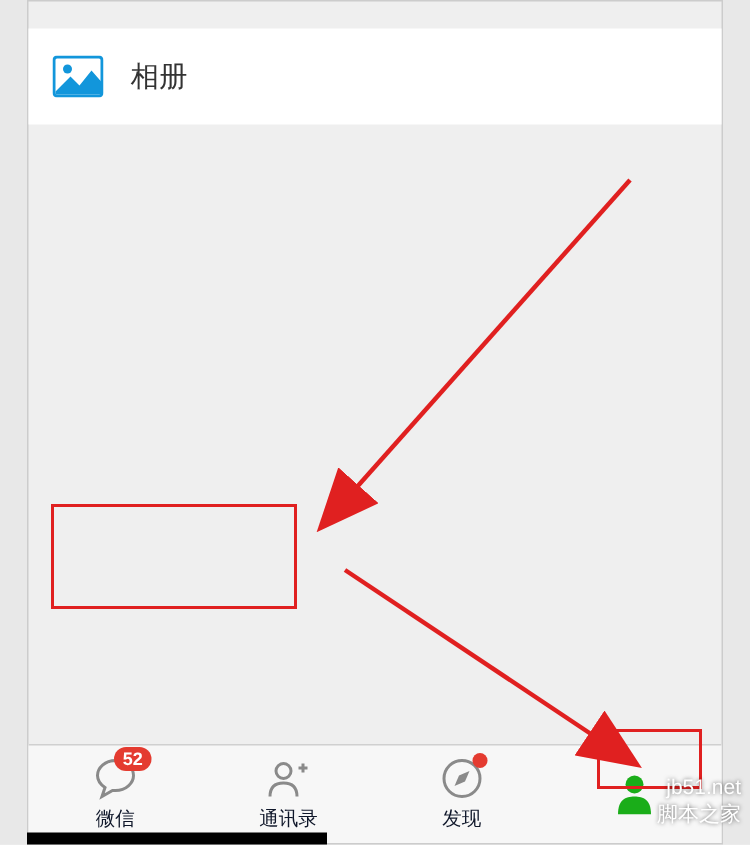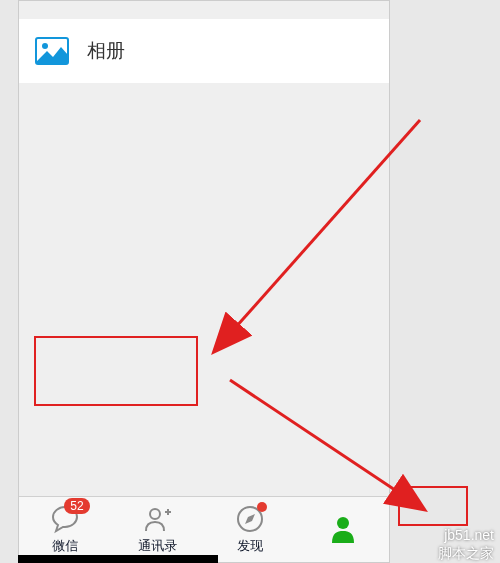--- a/index.html
+++ b/index.html
@@ -8,21 +8,21 @@
     height: 563px;
     background: #e8e8e8;
     font-family: -apple-system, "Helvetica Neue", Arial, sans-serif;
     position: relative;
     overflow: hidden;
   }
   .frame {
     position: absolute;
     left: 18px;
     top: 0;
-    width: 372px;
+    width: 464px;
     height: 563px;
     background: #efefef;
     border: 1px solid #ccc;
   }
   .group {
     background: #fff;
     margin-top: 14px;
   }
   .group:first-child { margin-top: 18px; }
   .row {
@@ -82,21 +82,21 @@
     font-size: 13px;
     color: #0f172a;
   }
   .badge {
     position: absolute;
     top: -6px;
     left: 14px;
     background: #e43b30;
     color: #fff;
     font-size: 12px;
-    font-weight: normal;
+    font-weight: bold;
     border-radius: 10px;
     padding: 1px 6px;
     line-height: 14px;
   }
   .dot {
     position: absolute;
     top: -2px;
     right: -2px;
     width: 10px;
     height: 10px;
@@ -108,21 +108,21 @@
     border: 2px solid #e02020;
     pointer-events: none;
   }
   .arrow-svg {
     position: absolute;
     pointer-events: none;
   }
   .watermark {
     position: absolute;
     right: 6px;
-    bottom: 1px;
+    bottom: 12px;
     text-align: right;
     color: #fff;
     font-size: 14px;
     text-shadow: 0 0 3px rgba(0,0,0,0.6);
     line-height: 1.3;
   }
   .black-strip {
     position: absolute;
     left: 18px;
     bottom: 0;

